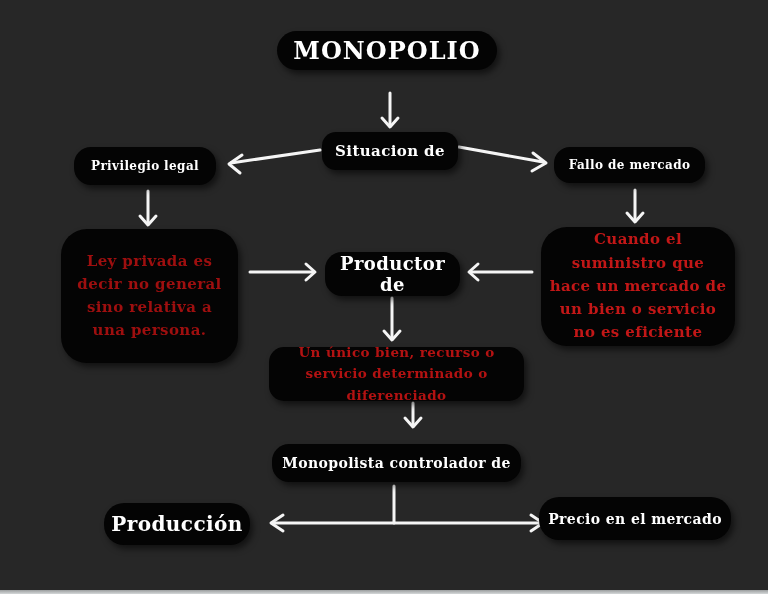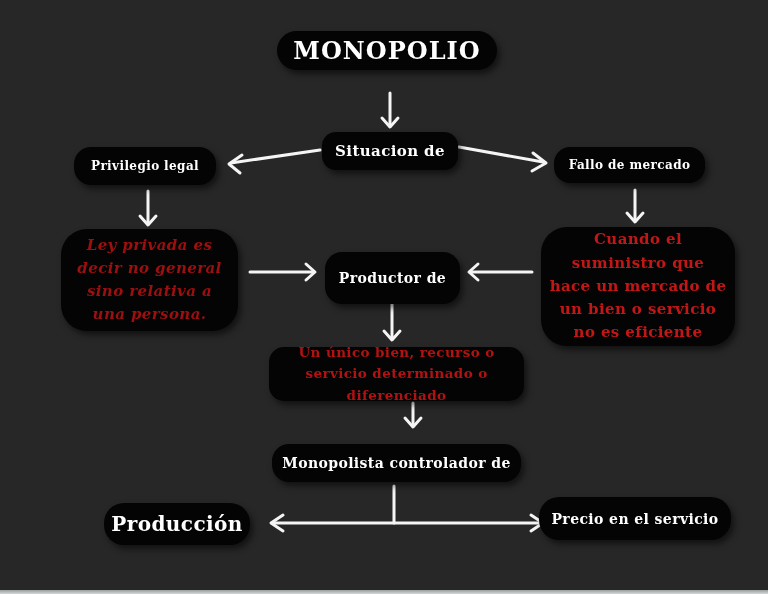--- a/index.html
+++ b/index.html
@@ -21,22 +21,22 @@
     box-sizing:border-box;
     letter-spacing:0.4px;
   }
   #arrows{position:absolute;left:0;top:0;pointer-events:none;}
   .edge{stroke:#f5f5f5;stroke-width:3;fill:none;stroke-linecap:round;stroke-linejoin:round;}
   
   #n-monopolio   {left:277px;top:31px; width:220px;height:39px;border-radius:24px;font-size:24px;letter-spacing:1px;}
   #n-situacion   {left:322px;top:132px;width:136px;height:38px;border-radius:14px;font-size:15px;}
   #n-privilegio  {left:74px; top:147px;width:142px;height:38px;border-radius:17px;font-size:12px;}
   #n-fallo       {left:554px;top:147px;width:151px;height:36px;border-radius:16px;font-size:12px;}
-  #n-ley         {left:61px; top:229px;width:177px;height:102px;border-radius:26px;font-size:15px;line-height:1.55;padding:6px 8px;font-style:italic;}
-  #n-productor   {left:325px;top:252px;width:135px;height:52px;border-radius:17px;font-size:14px;}
+  #n-ley         {left:61px; top:229px;width:177px;height:134px;border-radius:26px;font-size:15px;line-height:1.55;padding:6px 8px;}
+  #n-productor   {left:325px;top:252px;width:135px;height:44px;border-radius:17px;font-size:18px;}
   #n-cuando      {left:541px;top:227px;width:194px;height:119px;border-radius:26px;font-size:15px;line-height:1.55;padding:22px 8px;}
   #n-unico       {left:269px;top:347px;width:255px;height:54px;border-radius:15px;font-size:13.5px;line-height:1.6;padding:16px 8px;}
   #n-monopolista {left:272px;top:444px;width:249px;height:38px;border-radius:17px;font-size:14px;}
   #n-produccion  {left:104px;top:503px;width:146px;height:42px;border-radius:20px;font-size:20px;}
   #n-precio      {left:539px;top:497px;width:192px;height:43px;border-radius:20px;font-size:14px;}
   #bottom-strip{position:absolute;left:0;bottom:0;width:768px;height:4px;
     background:linear-gradient(#9a9d9e,#d4d7d8);}
 </style>
 </head>
 <body>
@@ -81,16 +81,16 @@
   <div class="node" id="n-monopolio" style="color: rgb(255, 255, 255);">MONOPOLIO</div>
   <div class="node" id="n-situacion" style="color: rgb(255, 255, 255);">Situacion de</div>
   <div class="node" id="n-privilegio" style="color: rgb(255, 255, 255);">Privilegio legal</div>
   <div class="node" id="n-fallo" style="color: rgb(255, 255, 255);">Fallo de mercado</div>
   <div class="node" id="n-ley" style="color: rgb(158, 15, 15);">Ley privada es decir  no general sino relativa a una persona.</div>
   <div class="node" id="n-productor" style="color: rgb(255, 255, 255);">Productor de</div>
   <div class="node" id="n-cuando" style="color: rgb(194, 23, 23);">Cuando el suministro  que hace un mercado de un bien o servicio no es eficiente</div>
   <div class="node" id="n-unico" style="color: rgb(179, 18, 18);">Un único bien, recurso o servicio determinado o diferenciado</div>
   <div class="node" id="n-monopolista" style="color: rgb(255, 255, 255);">Monopolista controlador de</div>
   <div class="node" id="n-produccion" style="color: rgb(255, 255, 255);">Producción</div>
-  <div class="node" id="n-precio" style="color: rgb(255, 255, 255);">Precio en el servicio</div>
+  <div class="node" id="n-precio" style="color: rgb(255, 255, 255);">Precio en el mercado</div>
 
   <div id="bottom-strip"></div>
 </div>
 
 </body></html>

